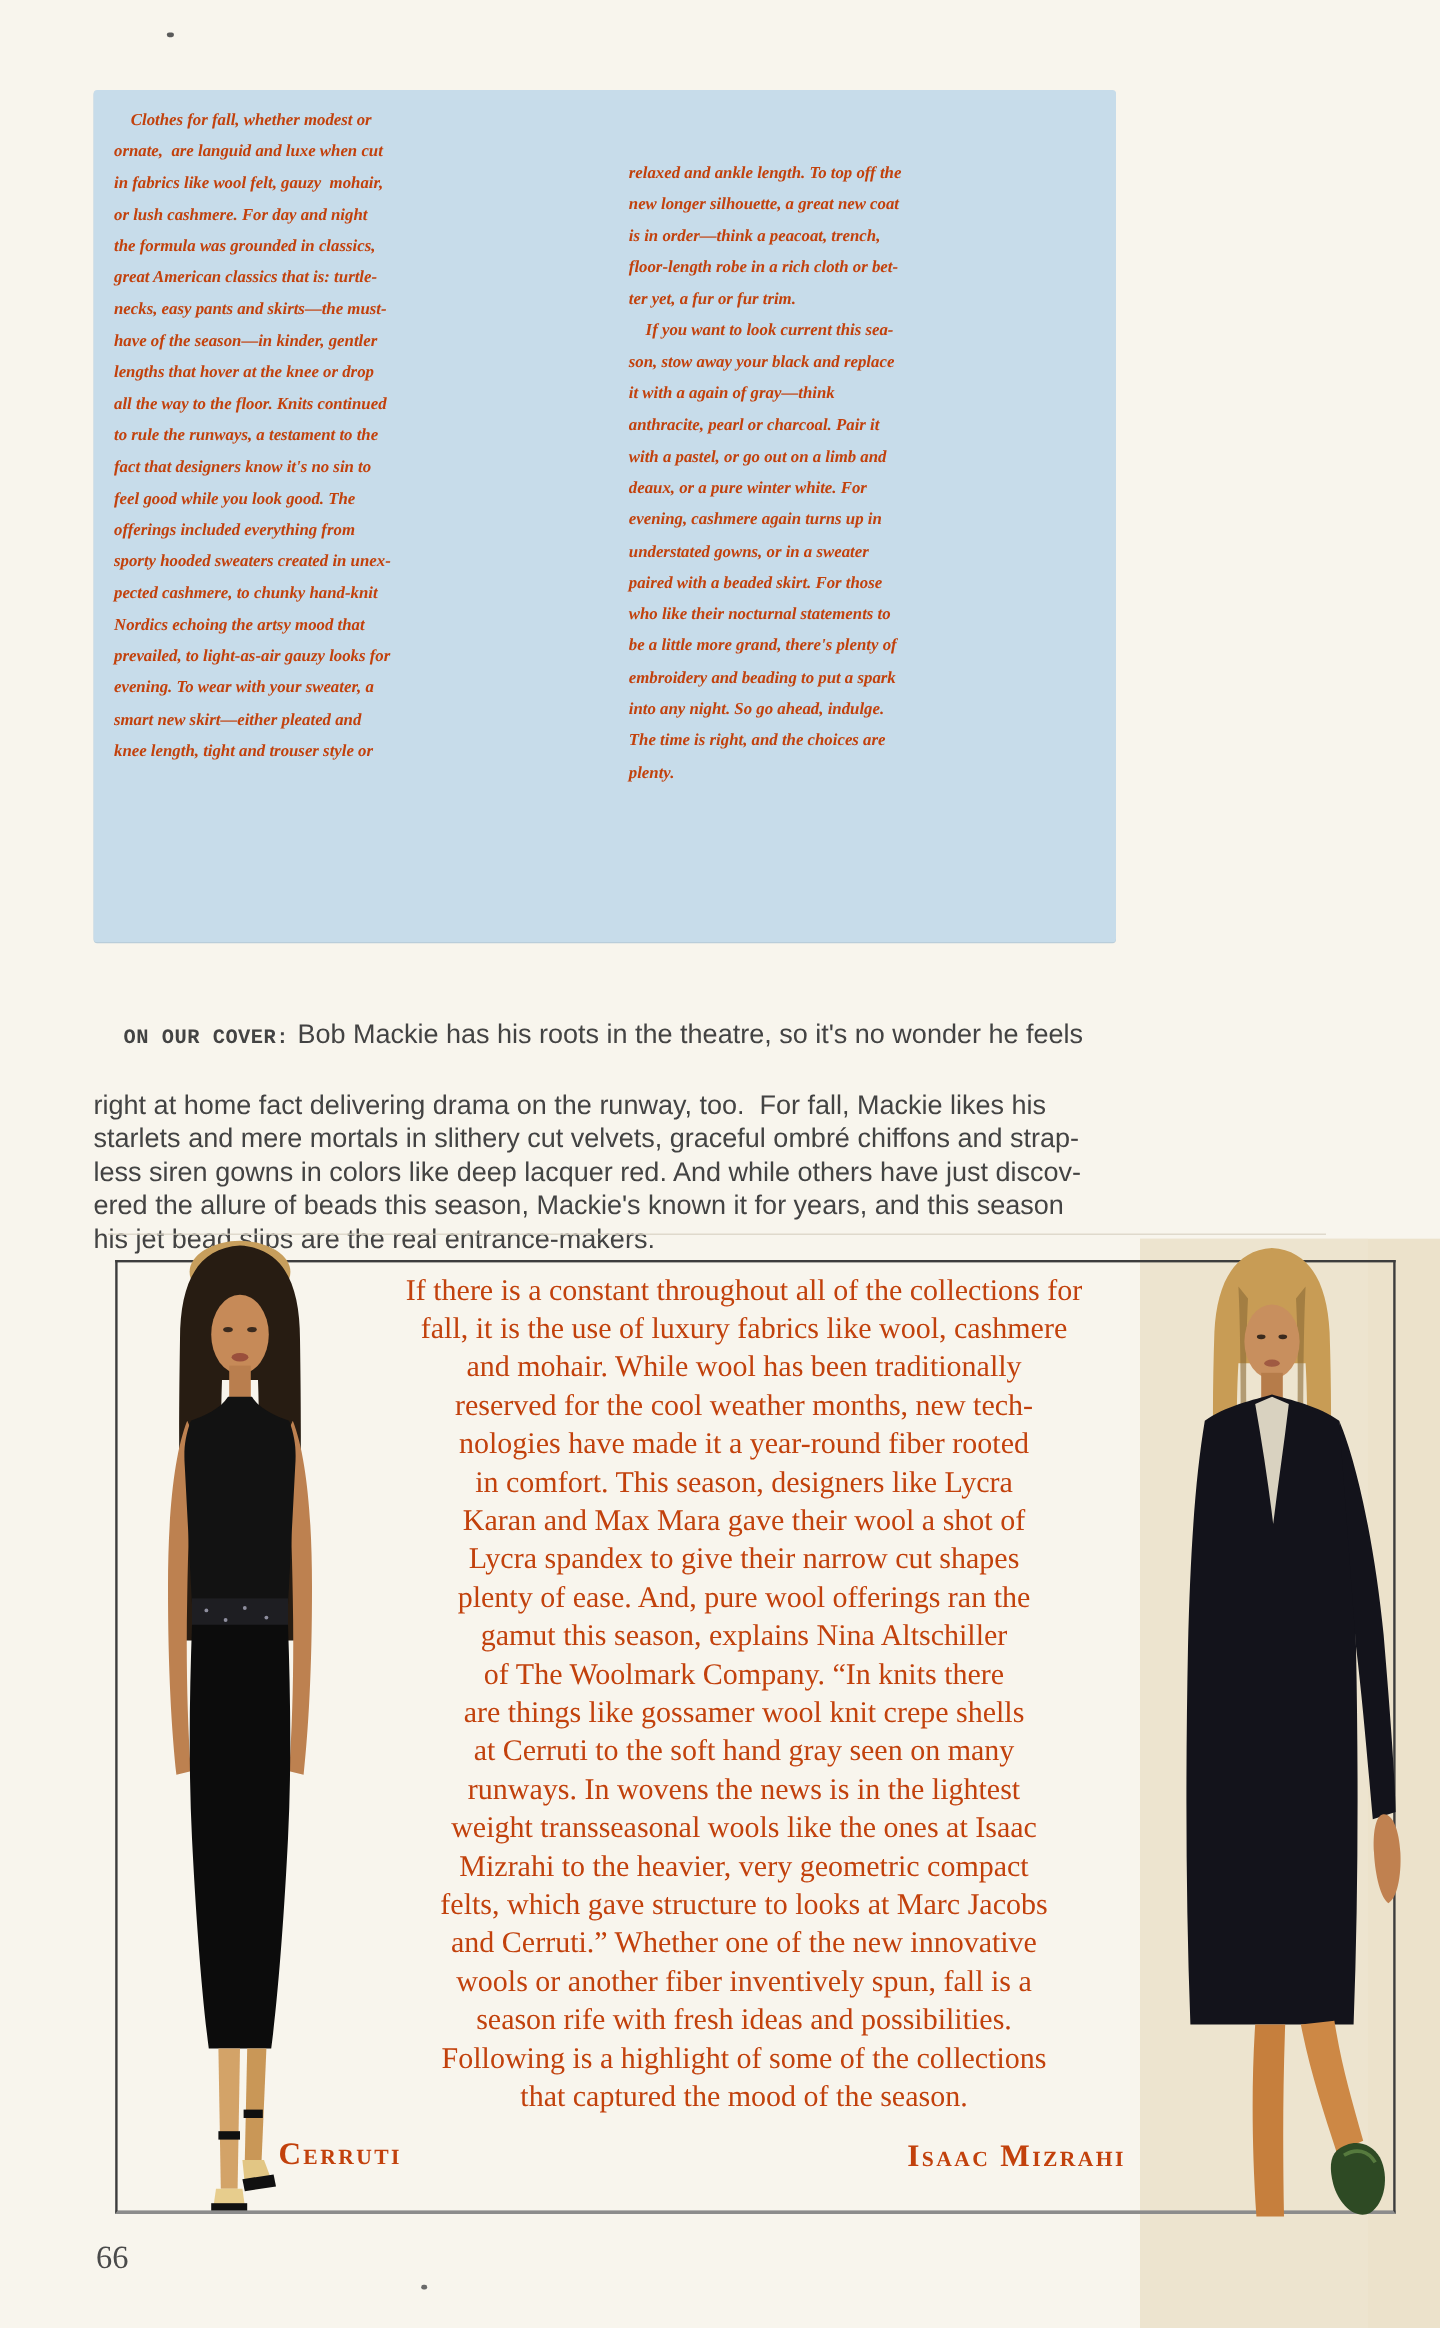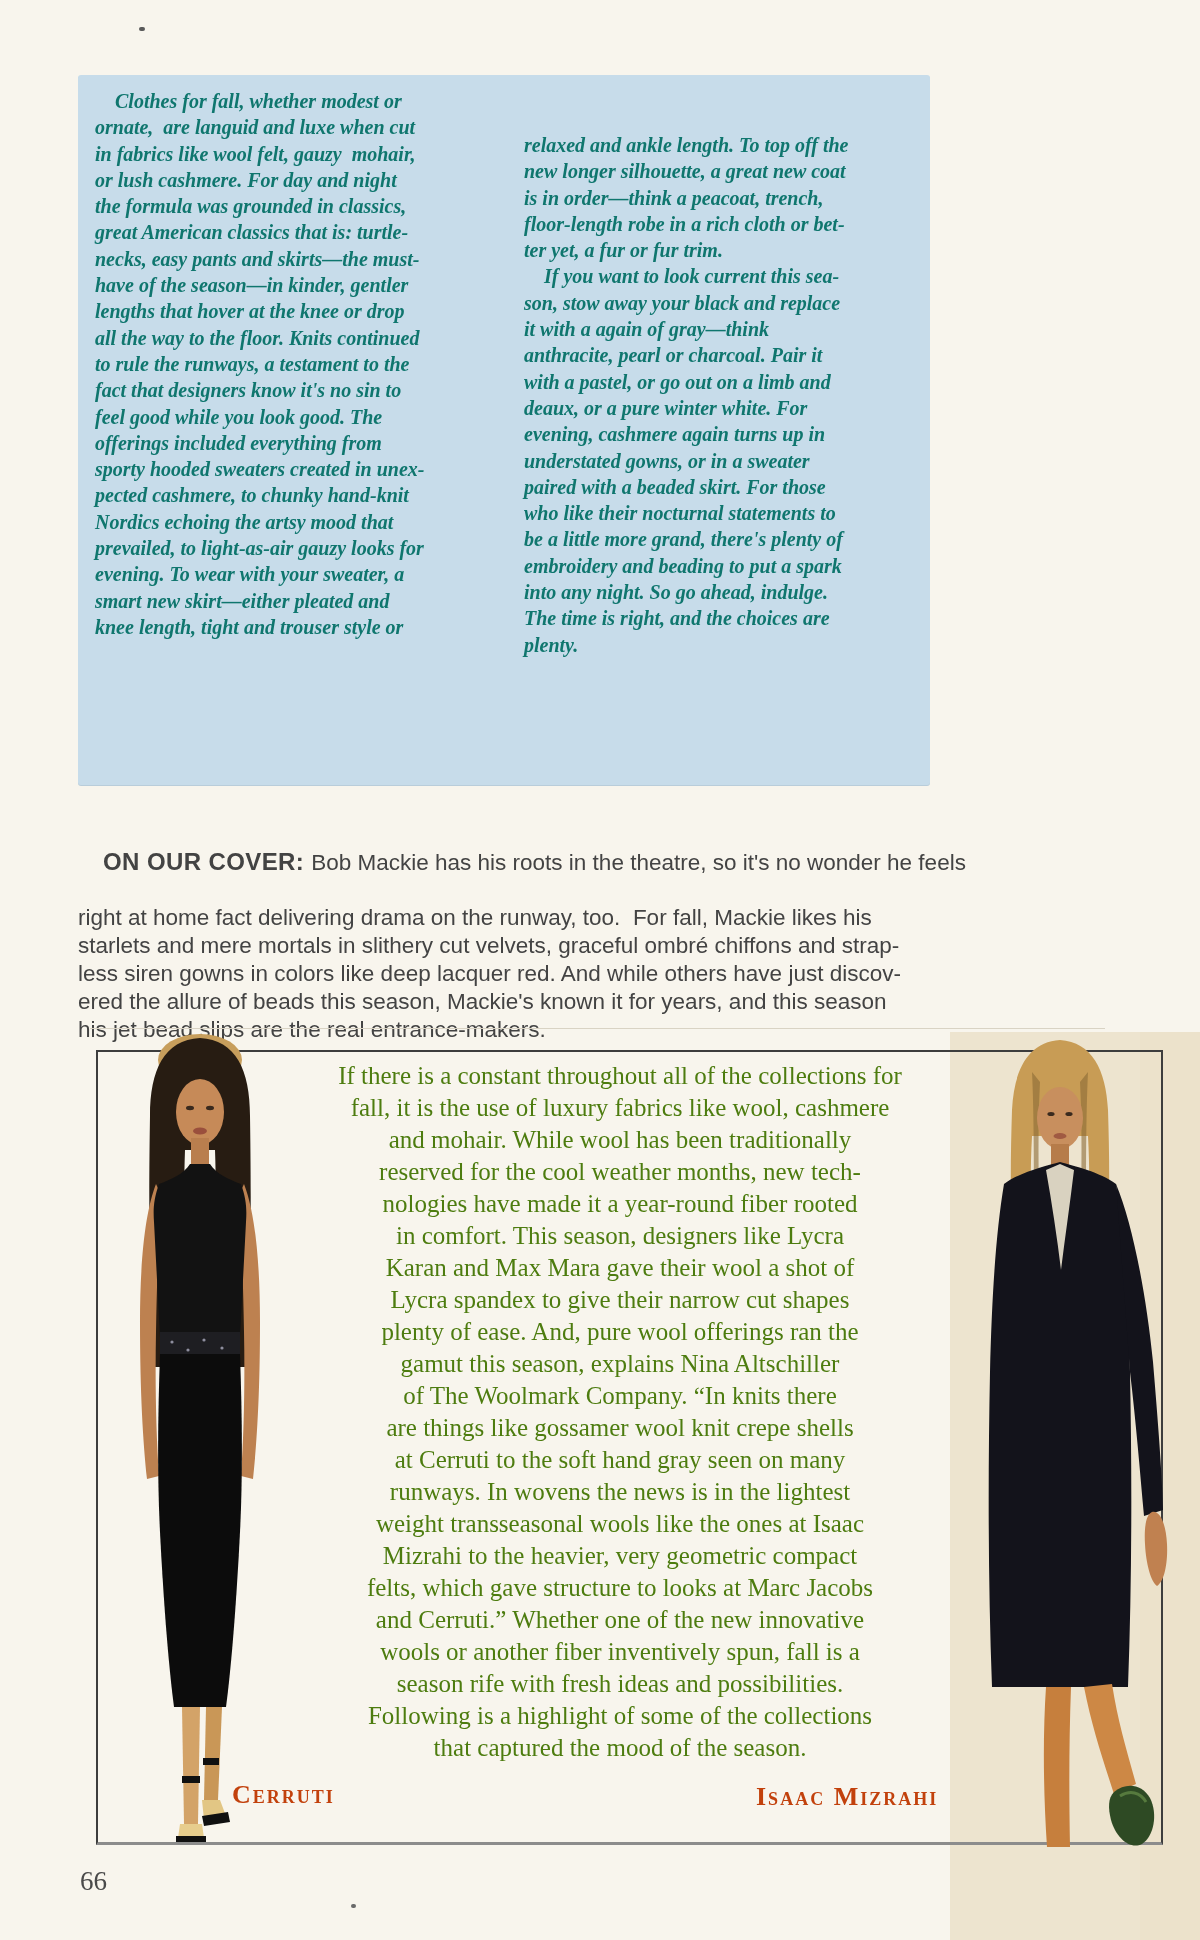--- a/index.html
+++ b/index.html
@@ -3,42 +3,42 @@
 <meta charset="utf-8">
 <style>
   html,body{margin:0;padding:0;}
   body{width:1200px;height:1940px;position:relative;overflow:hidden;
        background:#f8f5ed;font-family:"Liberation Serif",serif;}
   .abs{position:absolute;}
 
   
   .intro-box{left:78px;top:75px;width:852px;height:710px;background:#c7dcea;
              border-radius:3px;box-shadow:0 1px 0 #b9cdda;}
-  .intro-col{position:absolute;top:13px;color:#0f766e;
+  .intro-col{position:absolute;top:13px;color:#c2410c;
              font-family:"Liberation Serif",serif;font-weight:bold;font-style:italic;
-             font-size:20px;line-height:26.3px;}
+             font-size:14px;line-height:26.3px;}
   .intro-col .line{white-space:pre;}
   .intro-col-left{left:17px;width:410px;}
   .intro-col-right{left:446px;width:400px;margin-top:44px;}
 
   
   .cover-note{left:78px;top:820px;width:880px;color:#434343;
               font-family:"Liberation Sans",sans-serif;font-size:22.5px;line-height:27.8px;}
   .cover-note .line{white-space:pre;}
-  .cover-label{font-weight:bold;font-size:24px;letter-spacing:.4px;margin-right:7px;}
+  .cover-label{font-weight:bold;font-size:17px;letter-spacing:.4px;margin-right:7px;font-family:Liberation Mono, monospace;}
 
   
   .pre-box-rule{left:90px;top:1028px;width:1015px;height:1px;background:#d9d3c4;}
 
   
   .photo-right-bg{left:950px;top:1032px;width:250px;height:908px;z-index:1;}
   .feature-border{left:96px;top:1050px;width:1063px;height:790px;z-index:2;
                   border:2px solid #3d3d3d;border-bottom:3px solid #8c8c8c;background:transparent;}
   .feature-text{left:210px;top:1060px;width:820px;text-align:center;z-index:2;
-                color:#4d7c0f;font-family:"Liberation Serif",serif;
+                color:#c2410c;font-family:"Liberation Serif",serif;
                 font-size:25px;line-height:32px;}
   .feature-text .line{white-space:pre;}
   .model{z-index:3;}
   .model-left{left:100px;top:1032px;width:200px;height:810px;}
   .model-right{left:950px;top:1032px;width:250px;height:910px;}
   .caption{z-index:4;color:#c2410c;font-family:"Liberation Serif",serif;font-weight:bold;
            font-variant:small-caps;font-size:26px;letter-spacing:2px;}
   .caption-left{left:232px;top:1780px;}
   .caption-right{left:756px;top:1782px;}
 

